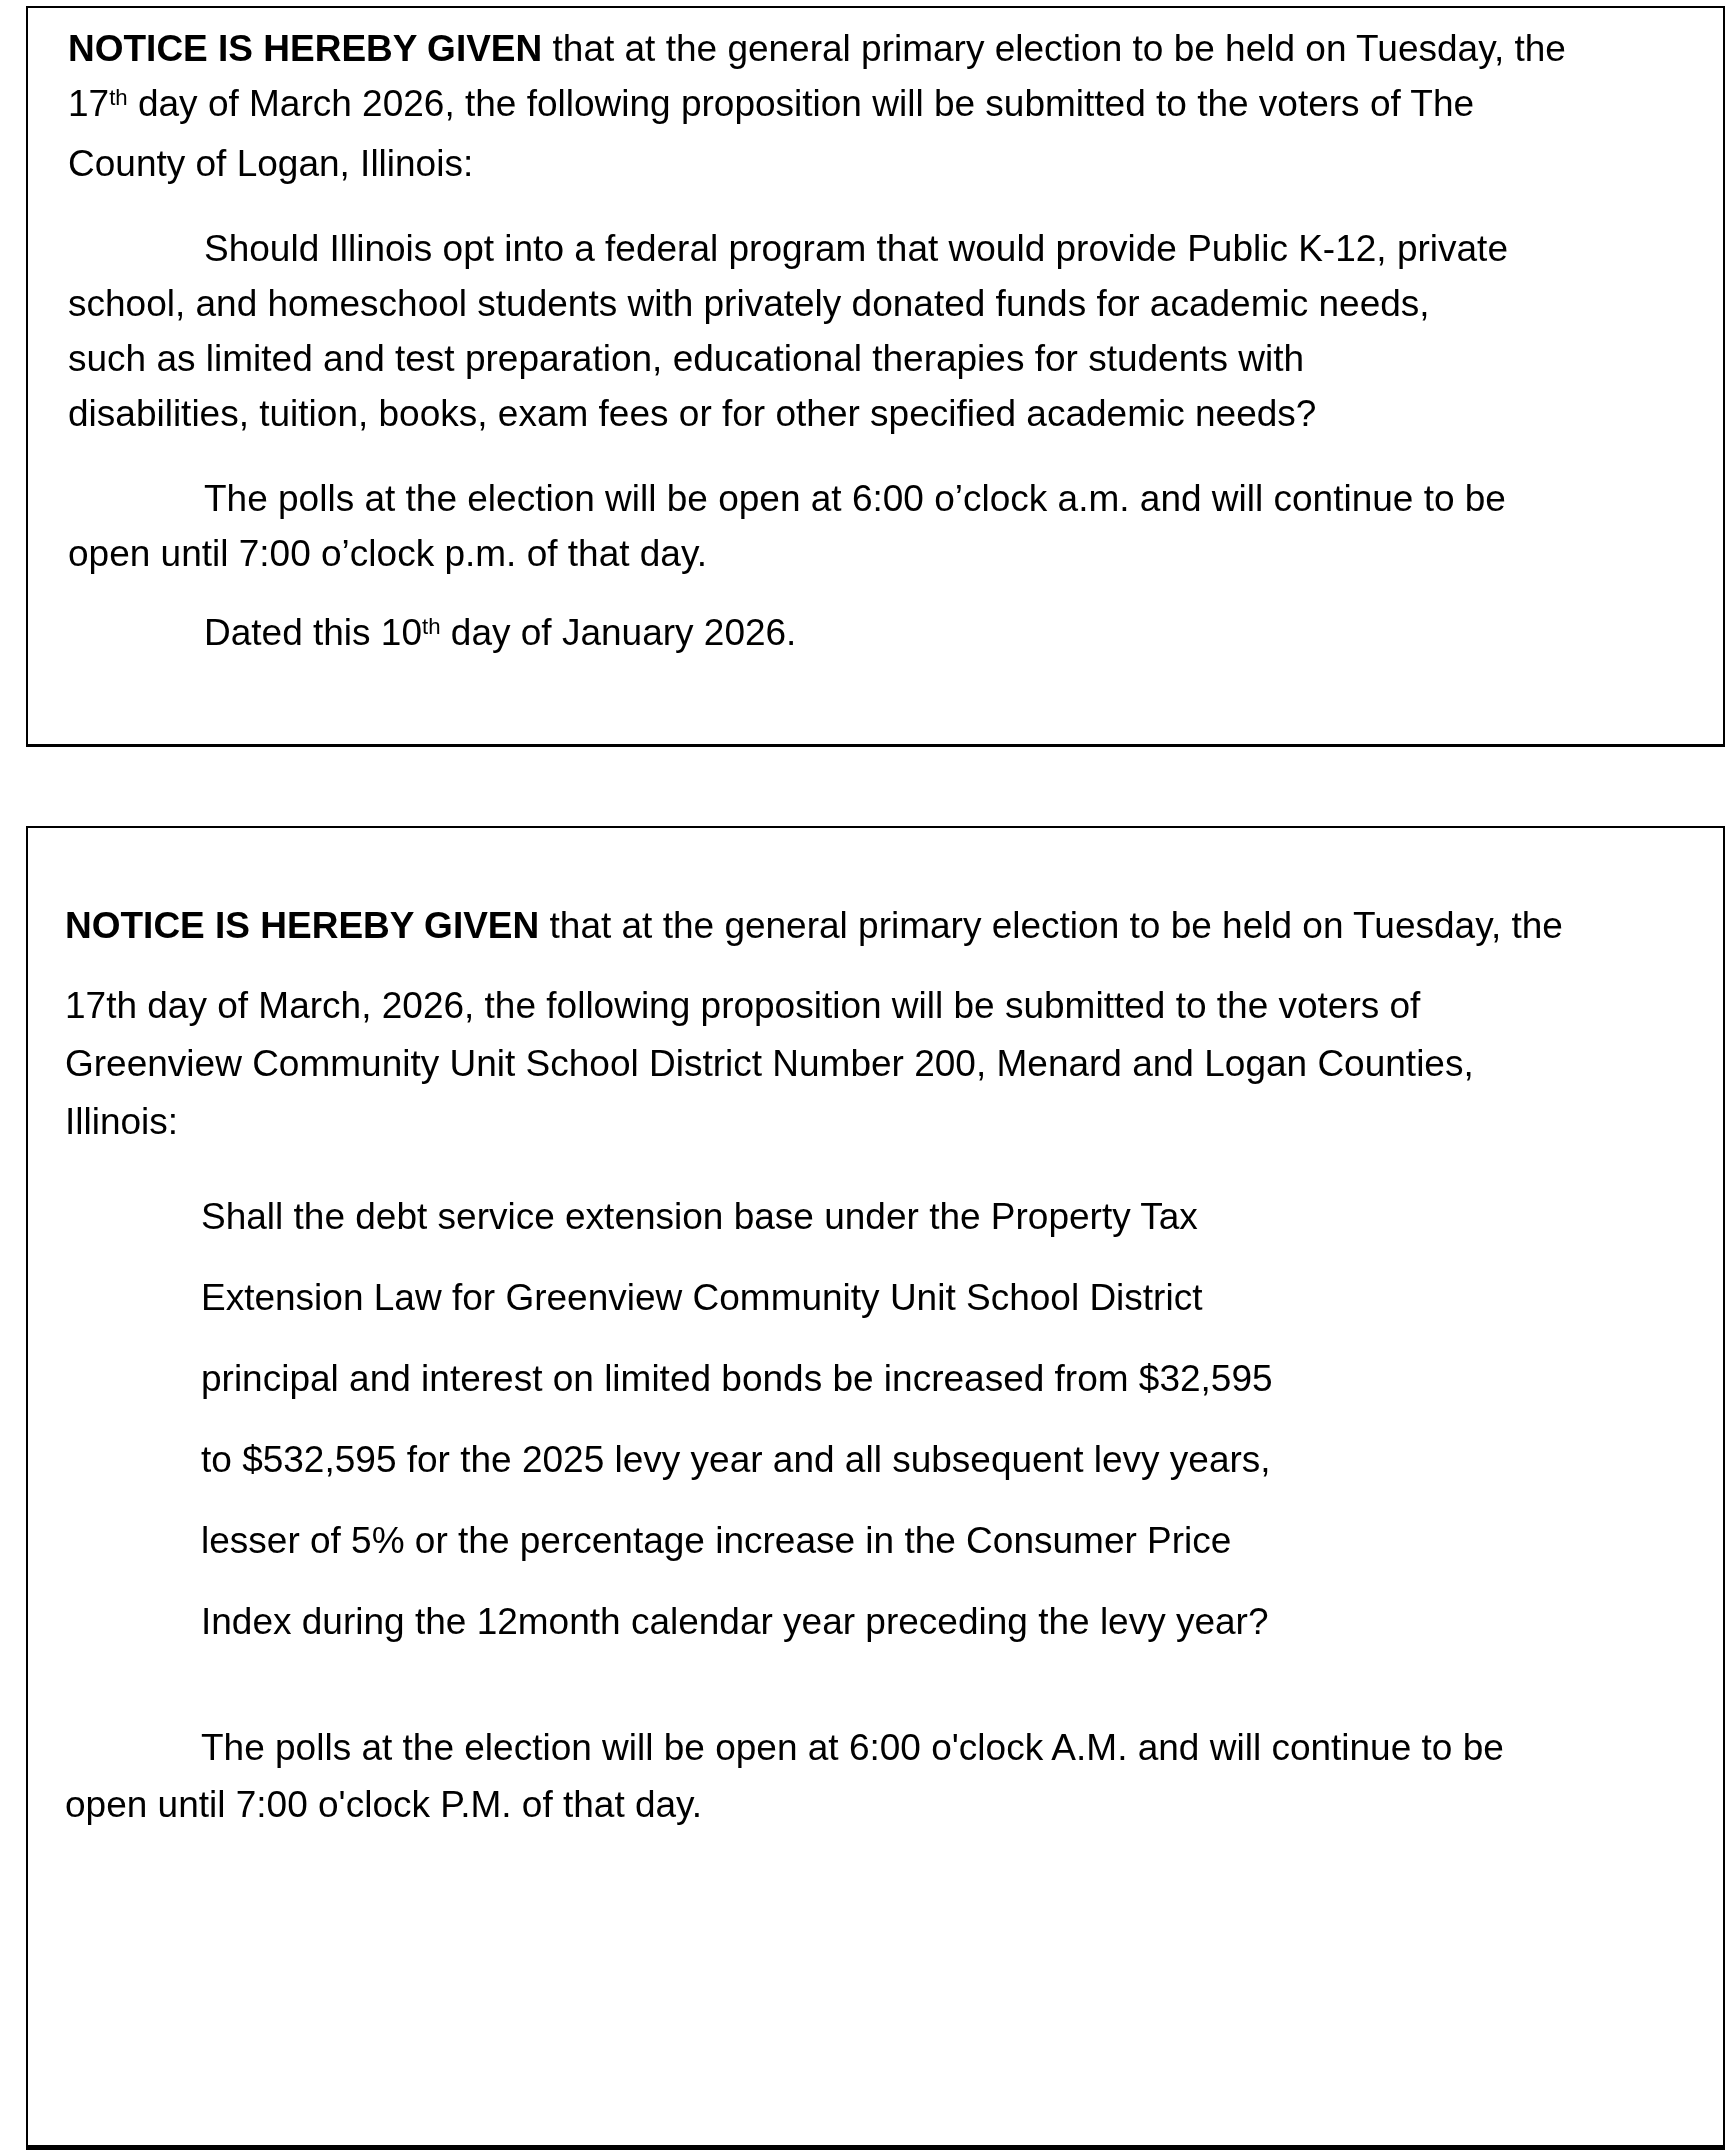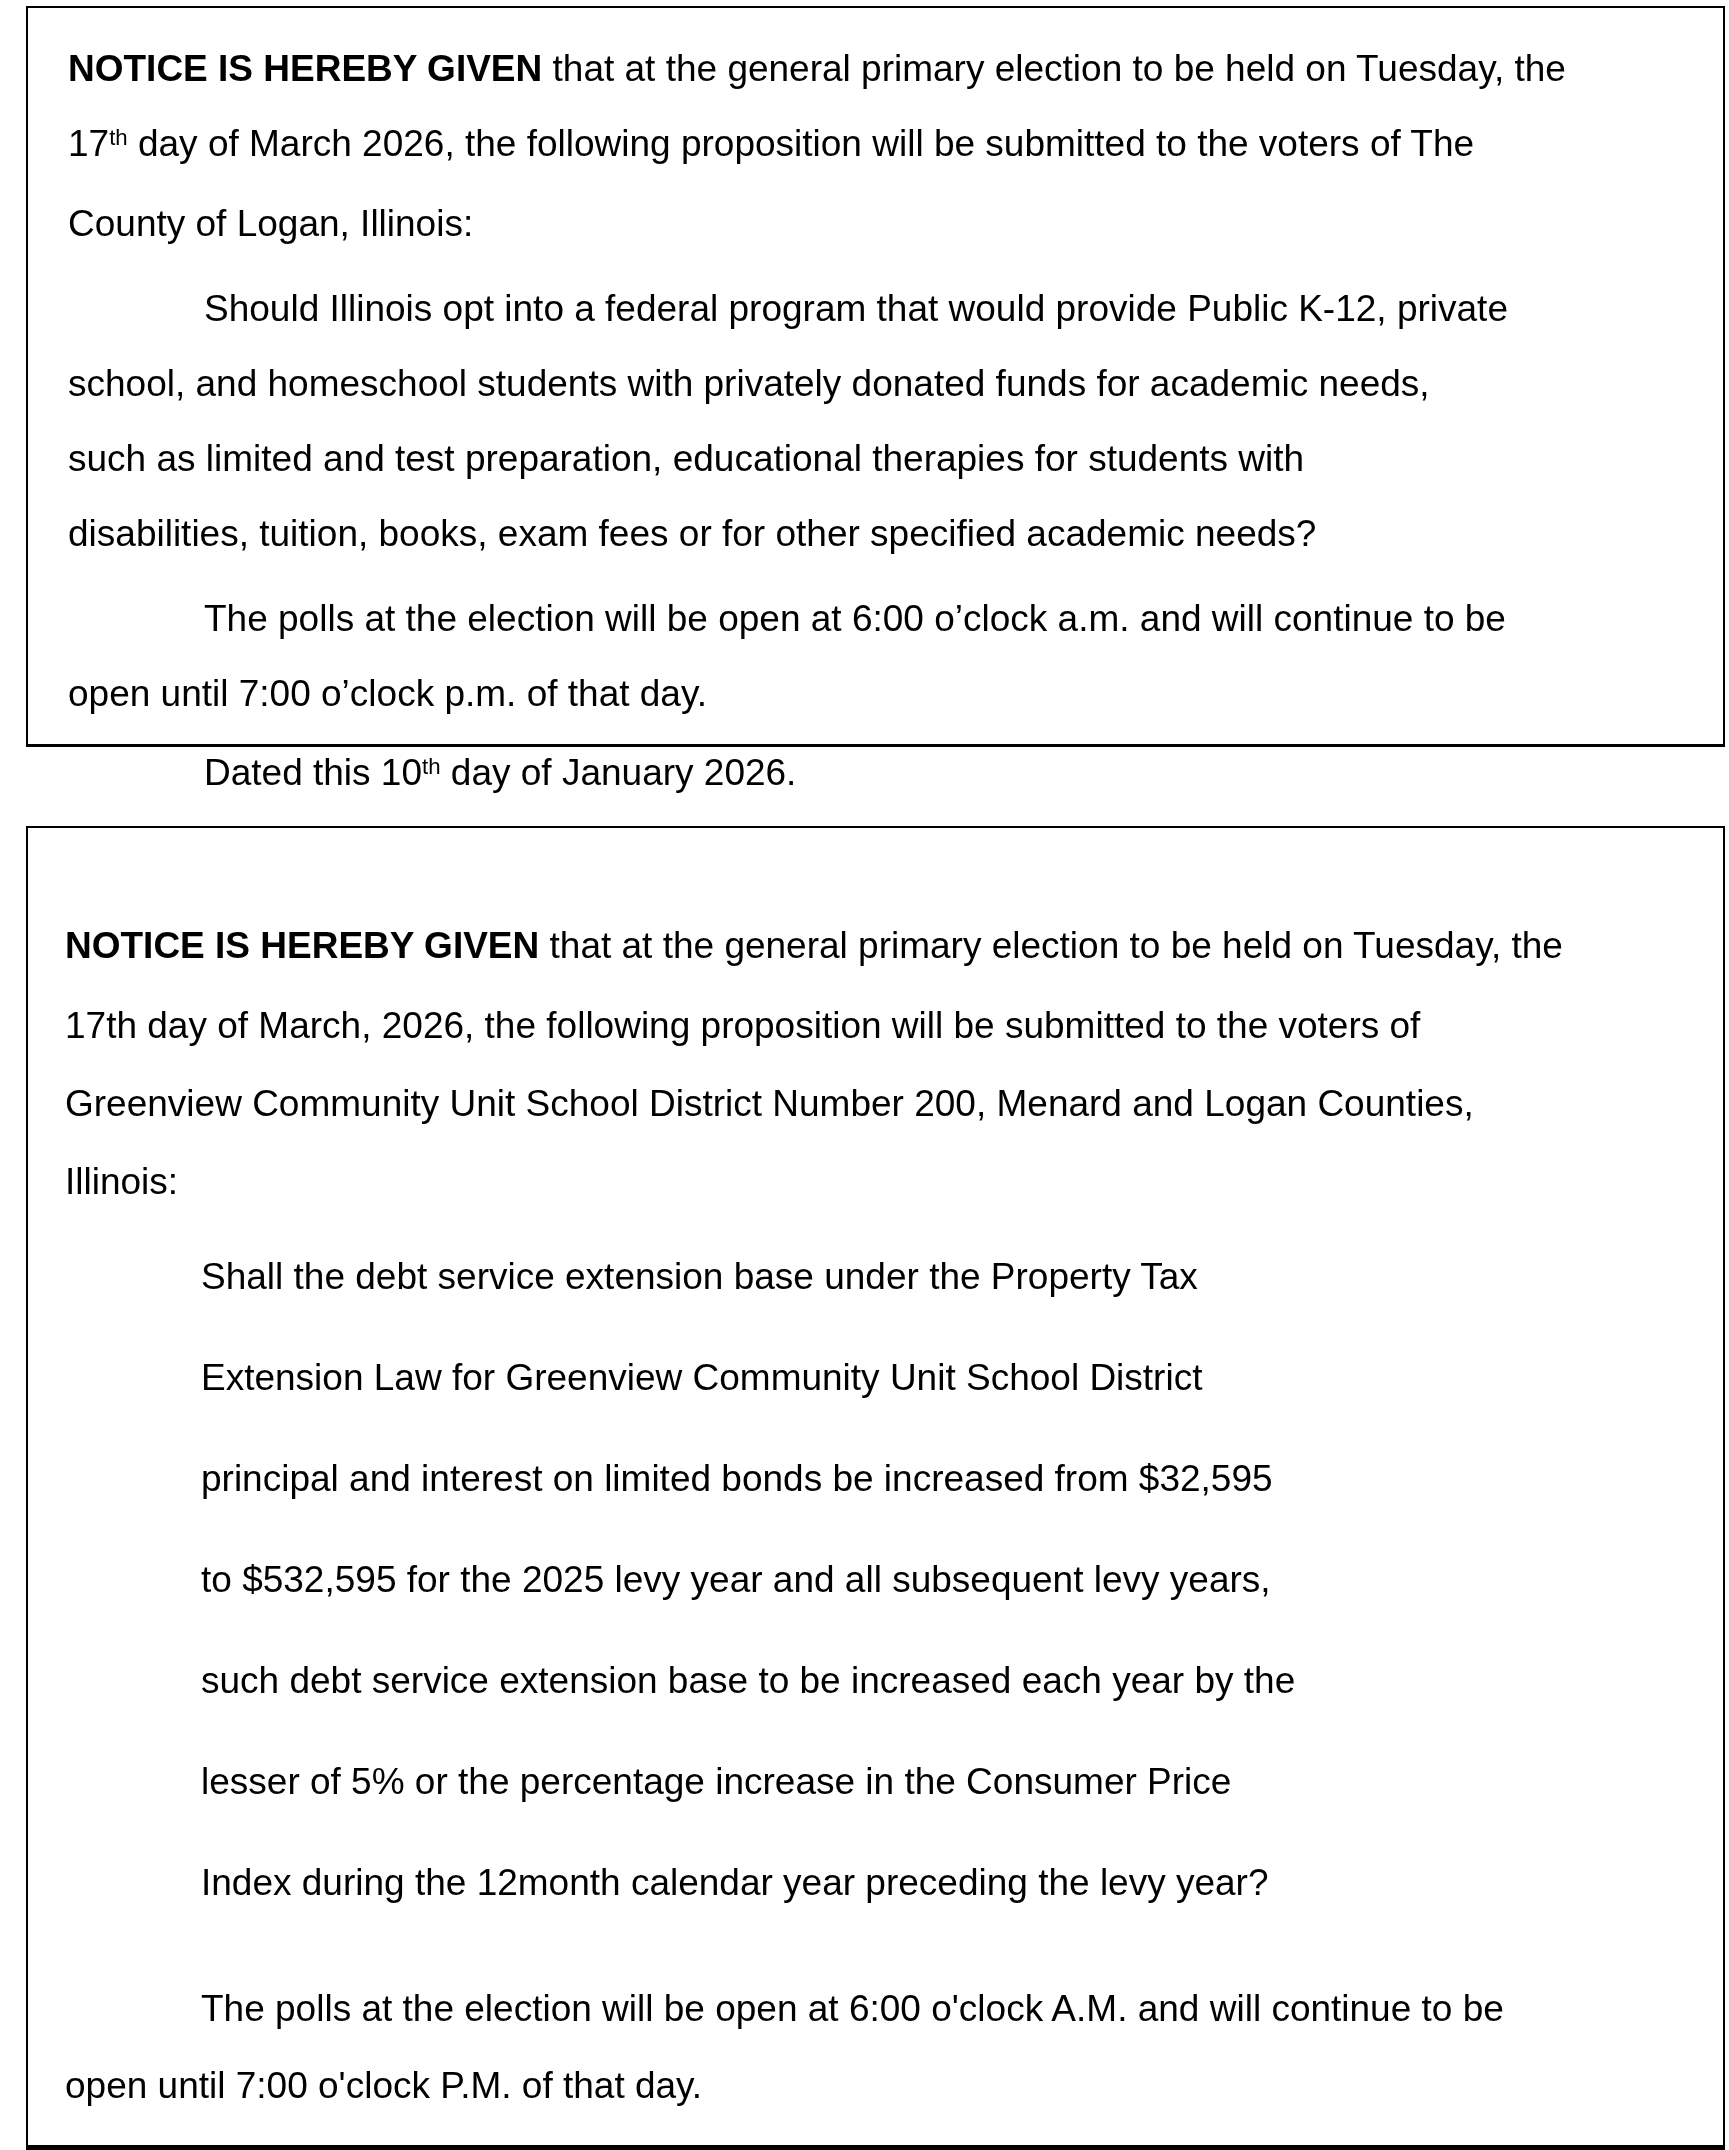--- a/index.html
+++ b/index.html
@@ -30,21 +30,20 @@
   }
   #notice-box-2 {
     top: 826px;
     height: 1325px;
     border-bottom-width: 6.9px;
     padding: 69px 62px 0 37px;
   }
   .line {
     white-space: pre;
     font-size: 37px;
-    margin-top: 20px;
   }
   .n1 .line { line-height: 55px; }
   .n2 .line { line-height: 58px; }
   .n2 .dline { line-height: 81px; }
   .indent { padding-left: 136px; }
   .b { font-weight: 700; }
   .sup {
     font-size: 0.6em;
     position: relative;
     top: -0.5em;
@@ -99,21 +98,20 @@
     <div class="line">17th day of March, 2026, the following proposition will be submitted to the voters of</div>
     <div class="line">Greenview Community Unit School District Number 200, Menard and Logan Counties,</div>
     <div class="line">Illinois:</div>
   </div>
 
   <div id="n2-p3">
     <div class="line dline indent">Shall the debt service extension base under the Property Tax</div>
     <div class="line dline indent">Extension Law for Greenview Community Unit School District</div>
     <div class="line dline indent">principal and interest on limited bonds be increased from $32,595</div>
     <div class="line dline indent">to $532,595 for the 2025 levy year and all subsequent levy years,</div>
-    <div class="line dline indent">such debt service extension base to be increased each year by the</div>
     <div class="line dline indent">lesser of 5% or the percentage increase in the Consumer Price</div>
     <div class="line dline indent">Index during the 12month calendar year preceding the levy year?</div>
   </div>
 
   <div id="n2-p4">
     <div class="line indent">The polls at the election will be open at 6:00 o'clock A.M. and will continue to be</div>
     <div class="line">open until 7:00 o'clock P.M. of that day.</div>
   </div>
 
 

